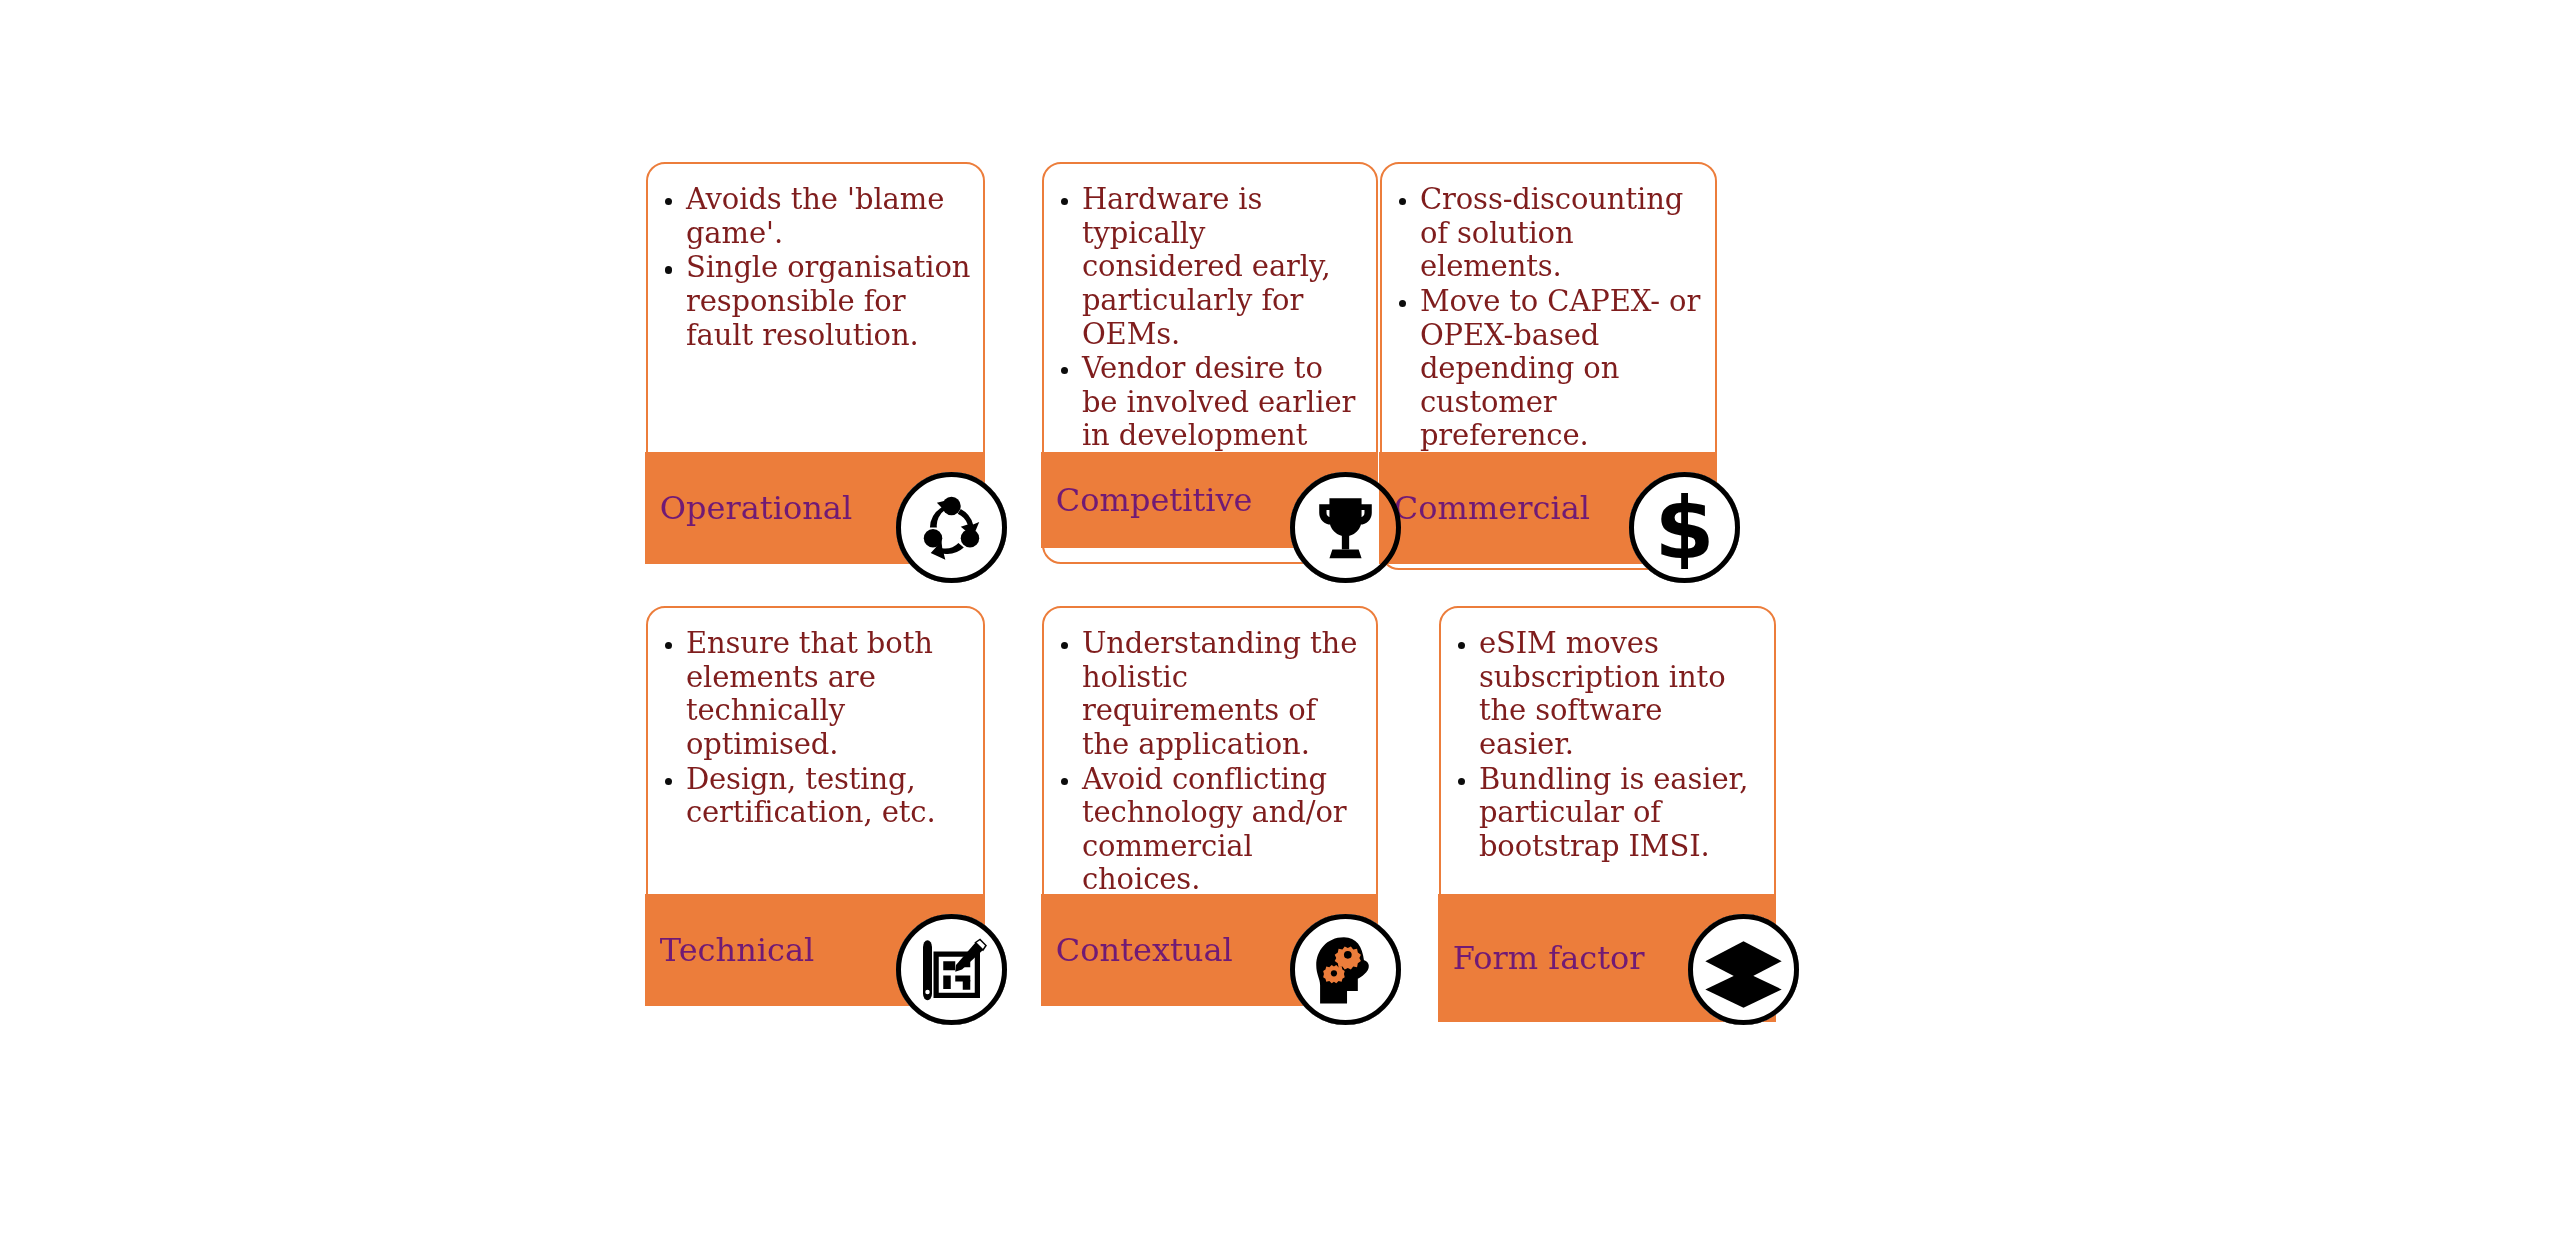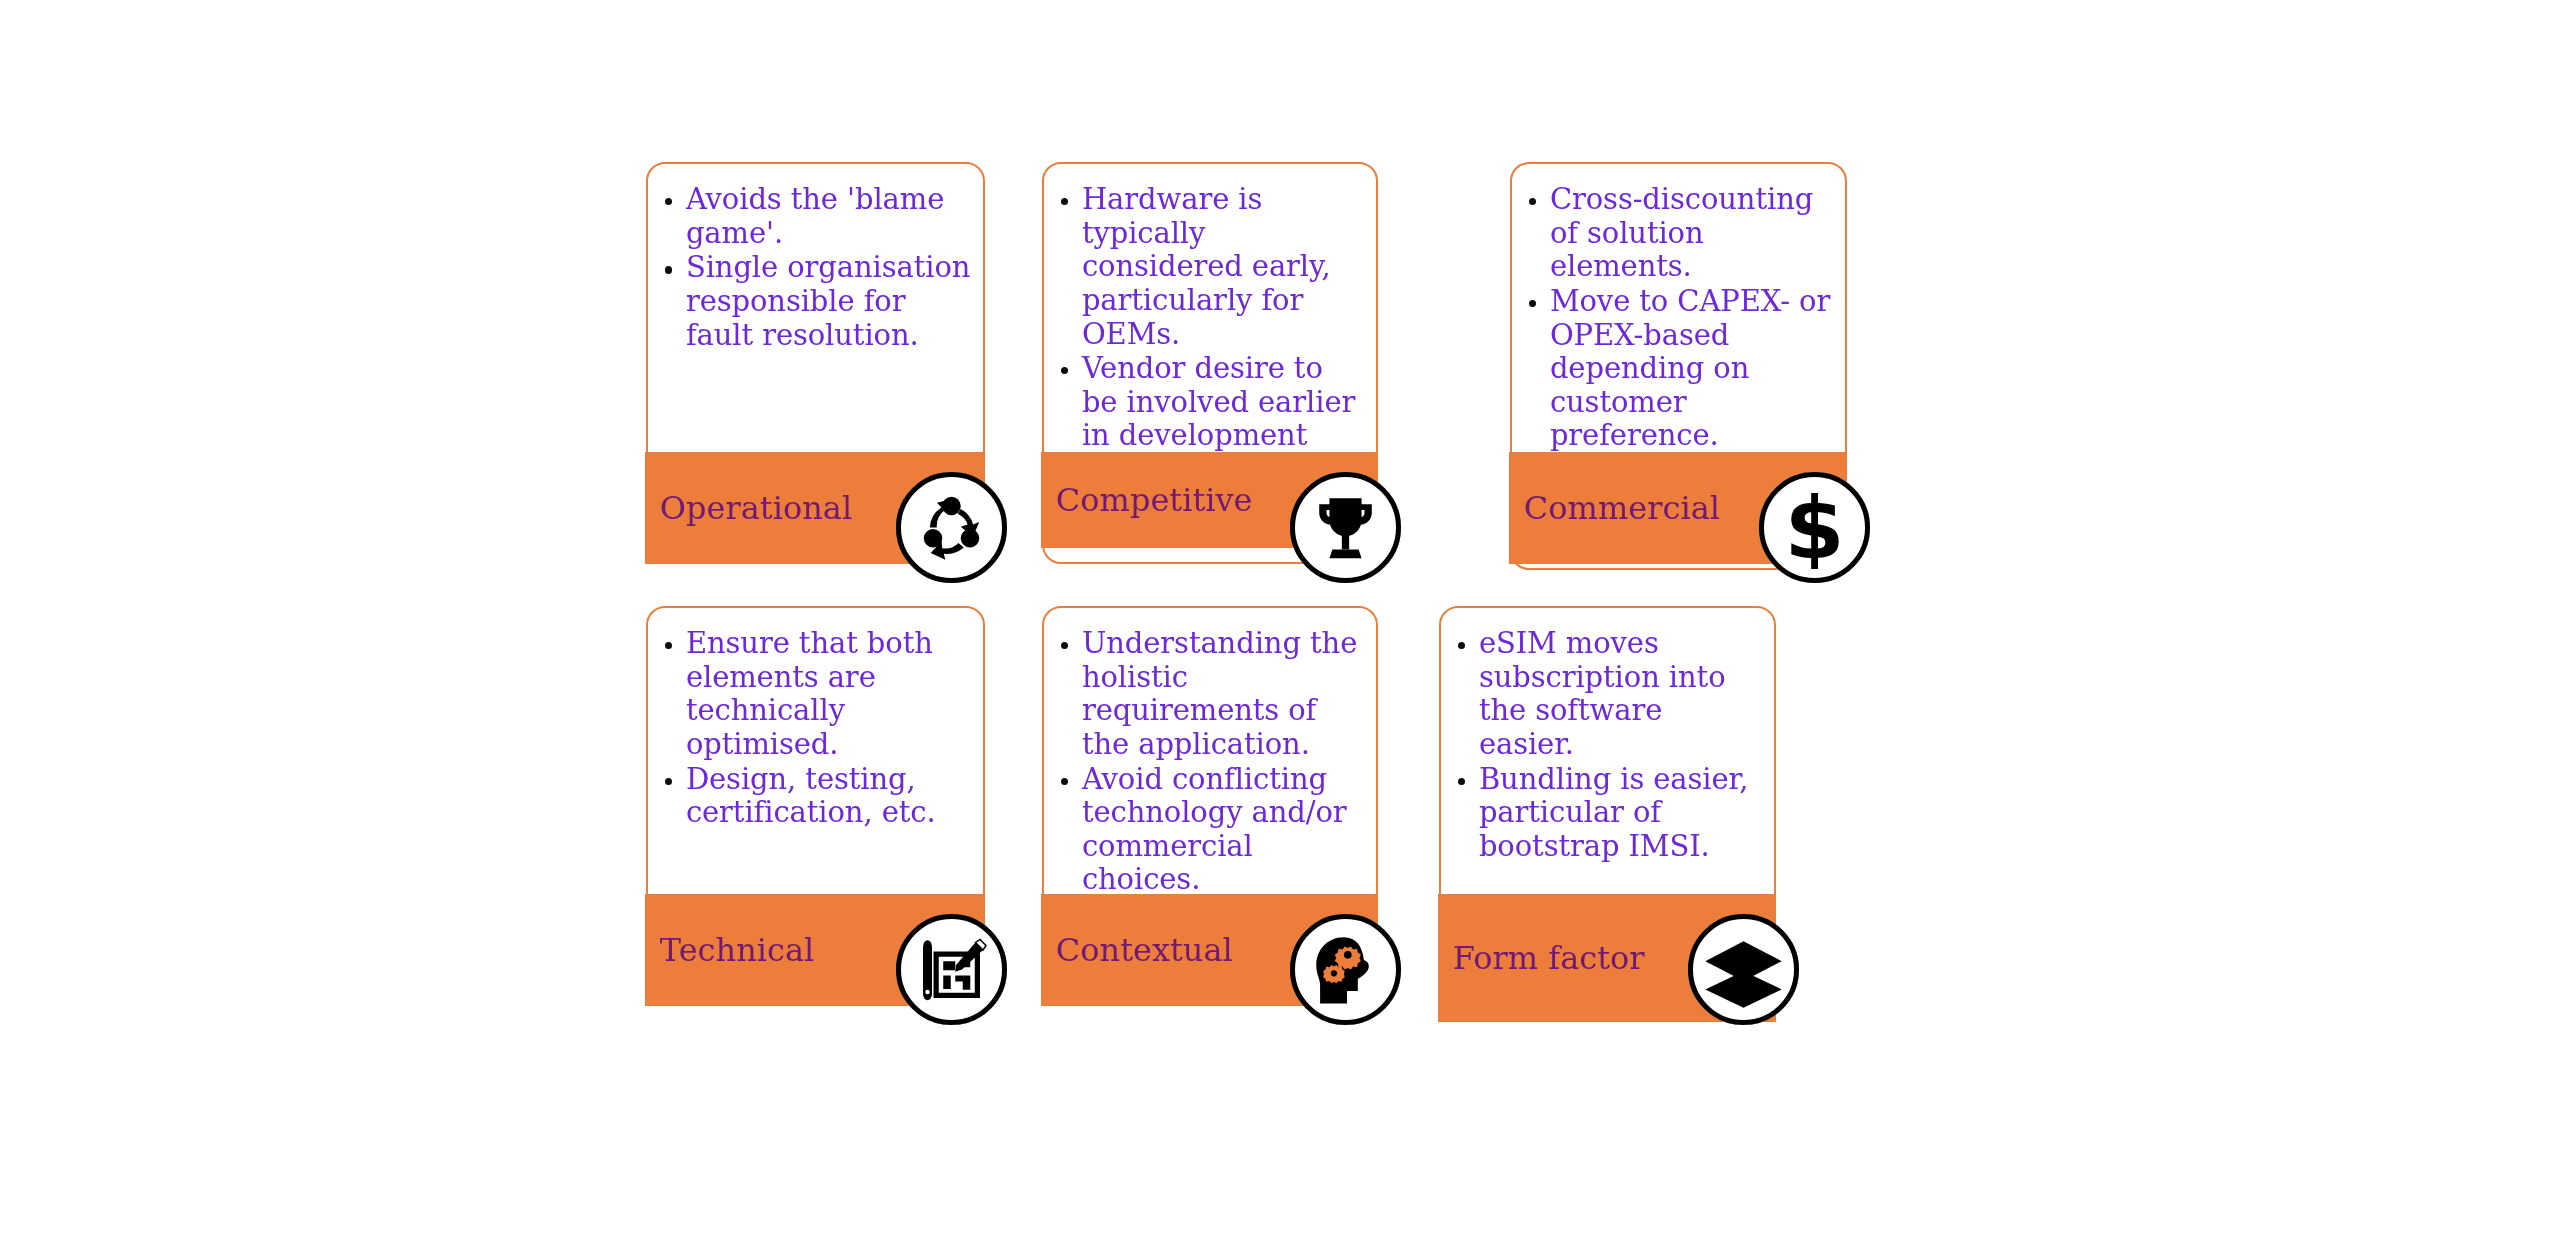--- a/index.html
+++ b/index.html
@@ -47,21 +47,21 @@
     top: 21px;
     margin: 0;
     padding: 0;
     list-style: none;
   }
   .bullet {
     position: relative;
     padding-left: 25.5px;
     font-size: 29px;
     line-height: 1.16;
-    color: #6d28d9;
+    color: #7f1d1d;
     letter-spacing: -0.1px;
     margin-bottom: 1.1px;
   }
   .bullet .dot {
     position: absolute;
     left: 4.4px;
     top: 0.52em;
     width: 7.2px;
     height: 7.2px;
     border-radius: 50%;
@@ -179,21 +179,21 @@
         <svg width="73" height="73" viewBox="0 0 100 100">
           <path d="M28,10 H72 V18 H86 V30 A16,16 0 0 1 70,46 V36 A6,6 0 0 0 76,30 V26 H72 V40 A22,22 0 0 1 50,62 A22,22 0 0 1 28,40 V26 H24 V30 A6,6 0 0 0 30,36 V46 A16,16 0 0 1 14,30 V18 H28 Z" fill="#000"></path>
           <rect x="45" y="58" width="10" height="22" fill="#000"></rect>
           <path d="M32,80 H68 L72,92 H28 Z" fill="#000"></path>
         </svg>
         <div class="ring"></div>
       </div>
     </div>
   </div>
 
-  <div class="card" style="--accent:#ec7d3b; left:1510px; top:162px; width:337px; height:408px;padding-left:28px;">
+  <div class="card" style="--accent:#ec7d3b; left:1380px; top:162px; width:337px; height:408px;padding-left:28px;">
     <div class="card-body"></div>
     <ul class="bullets">
       <li class="bullet">
         <span class="dot"></span>
         <span>Cross-discounting of solution elements.</span>
       </li>
       <li class="bullet">
         <span class="dot"></span>
         <span>Move to CAPEX- or OPEX-based depending on customer preference.</span>
       </li>

